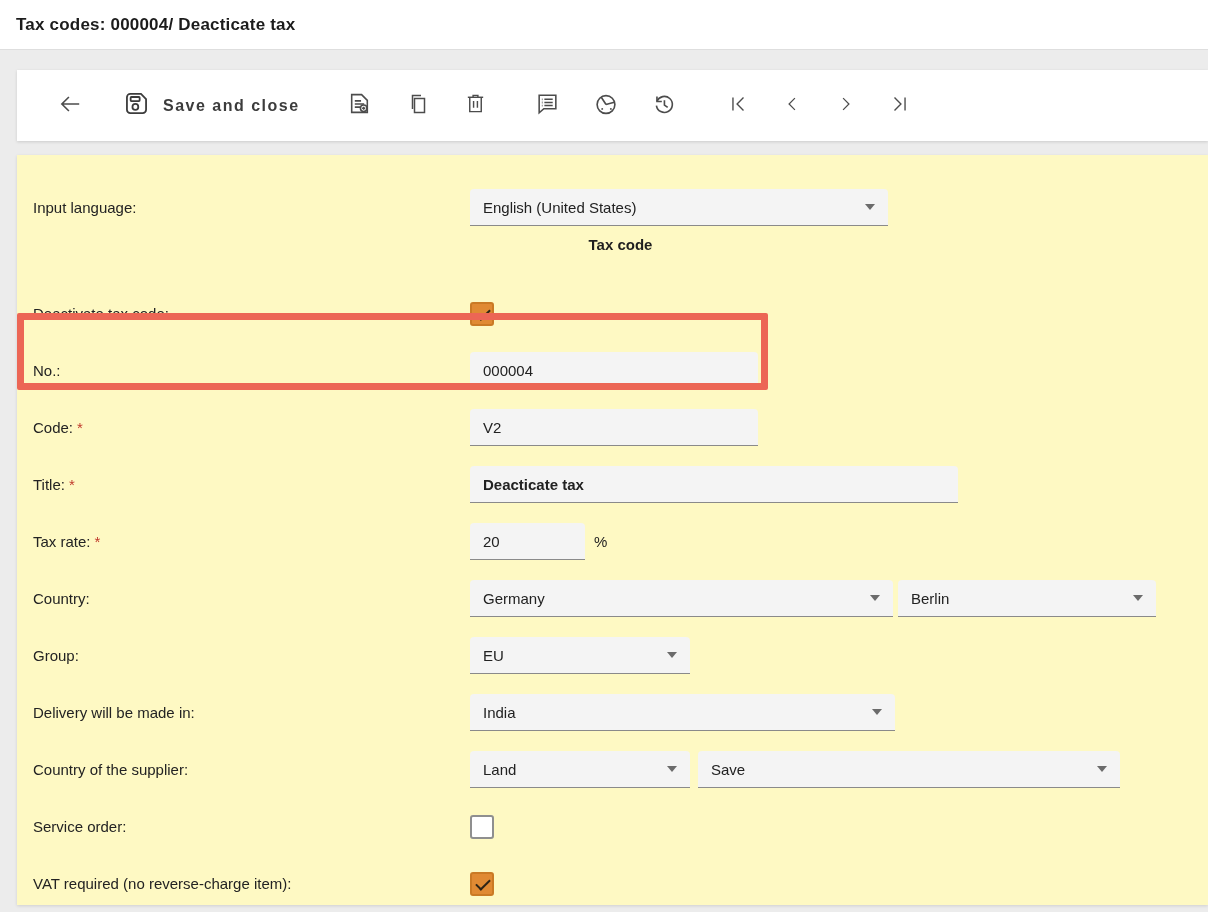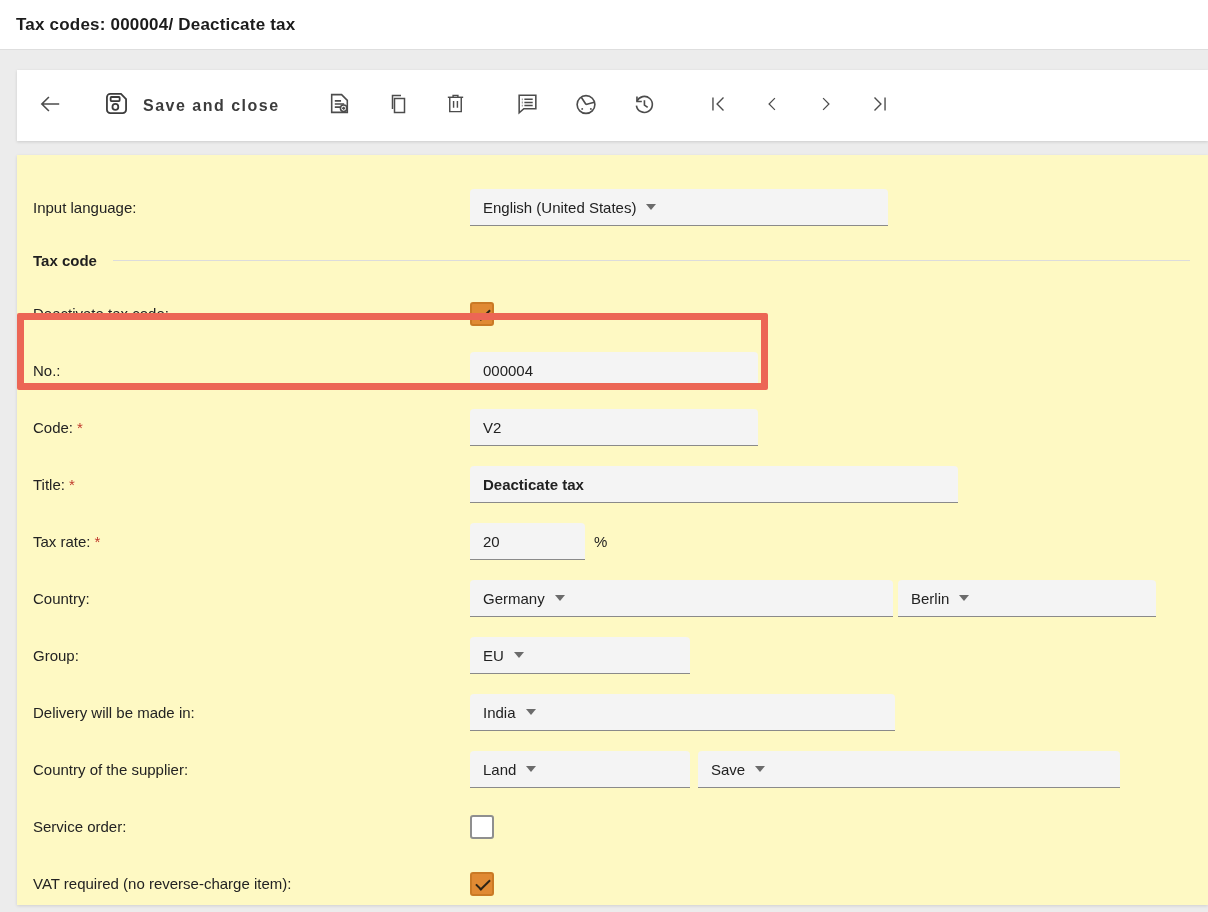--- a/index.html
+++ b/index.html
@@ -16,21 +16,21 @@
     position:absolute; top:0; left:0; width:1208px; height:50px;
     background:#ffffff; border-bottom:1px solid #dedede;
     display:flex; align-items:center; padding-left:16px;
   }
   .titlebar h1 { font-size:17px; font-weight:700; color:#1c1c1c; letter-spacing:.2px; }
 
   
   .toolbar {
     position:absolute; top:70px; left:17px; width:1191px; height:71px;
     background:#ffffff; box-shadow:0 1px 3px rgba(0,0,0,.14);
-    display:flex; align-items:center; padding-left:19px;
+    display:flex; align-items:center; padding-left:39px;
   }
   .tb-btn {
     width:28px; height:28px; display:flex; align-items:center; justify-content:center;
     cursor:pointer; flex:0 0 auto;
   }
   .tb-btn svg { stroke:#4c4c4c; fill:none; stroke-width:1.5; }
   .save-btn {
     display:flex; align-items:center; margin-left:39px; cursor:pointer; flex:0 0 auto;
   }
   .save-btn .lbl {
@@ -43,34 +43,34 @@
   .formcard {
     position:absolute; top:155px; left:17px; width:1191px; height:750px;
     background:#fef9c3; box-shadow:0 1px 3px rgba(0,0,0,.12);
     padding-top:24px;
   }
   .row { display:flex; align-items:center; height:57px; }
   .row .label-cell {
     width:453px; flex:0 0 auto; padding-left:16px; font-size:15px; color:#232323;
   }
   .req { color:#c0392b; margin-left:4px; }
-  .section-row { display:flex; align-items:center; height:49px; padding-left:16px; }
+  .section-row { display:flex; align-items:center; height:49px; padding-left:16px;flex-direction:column; }
   .section-row .sec-title { font-size:15px; font-weight:700; color:#1f1f1f; flex:0 0 auto; }
   .section-row .sec-line { flex:1 1 auto; height:1px; background:#dcdcdc; margin:0 18px 0 16px; }
 
   .field, .dropdown {
     background:#f4f4f4; border-bottom:1px solid #8a8a8a;
     border-radius:4px 4px 0 0; height:37px; font-size:15px; color:#222;
   }
   input.field {
     border-top:none; border-left:none; border-right:none;
     padding:0 13px; font-family:"Liberation Sans", sans-serif; outline:none;
   }
   .dropdown {
-    display:flex; align-items:center; 
+    display:flex; align-items:center; justify-content:space-between;
     padding:0 13px; cursor:pointer;
   }
   .dropdown .caret {
     width:0; height:0; border-left:5px solid transparent; border-right:5px solid transparent;
     border-top:6px solid #6b6b6b; margin-left:10px; flex:0 0 auto;
   }
   .suffix { margin-left:9px; font-size:15px; color:#232323; }
   .gap6 { margin-left:5px; } .gap8 { margin-left:8px; }
 
   .checkbox {

